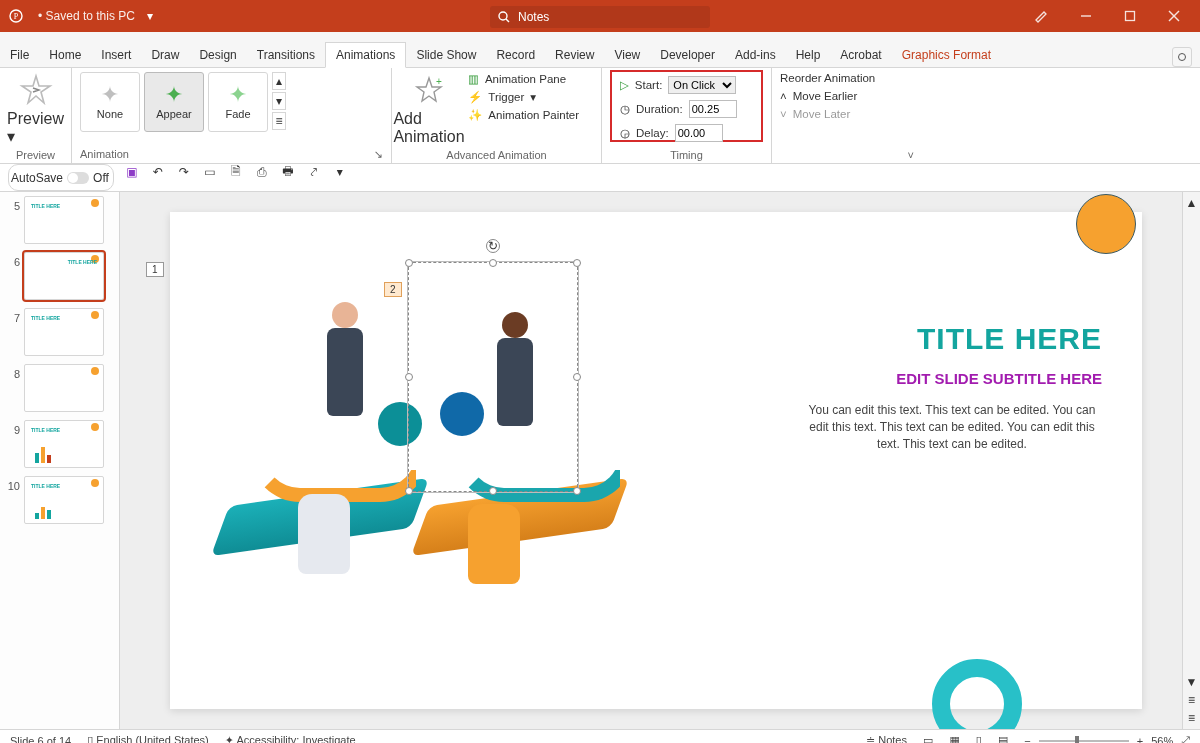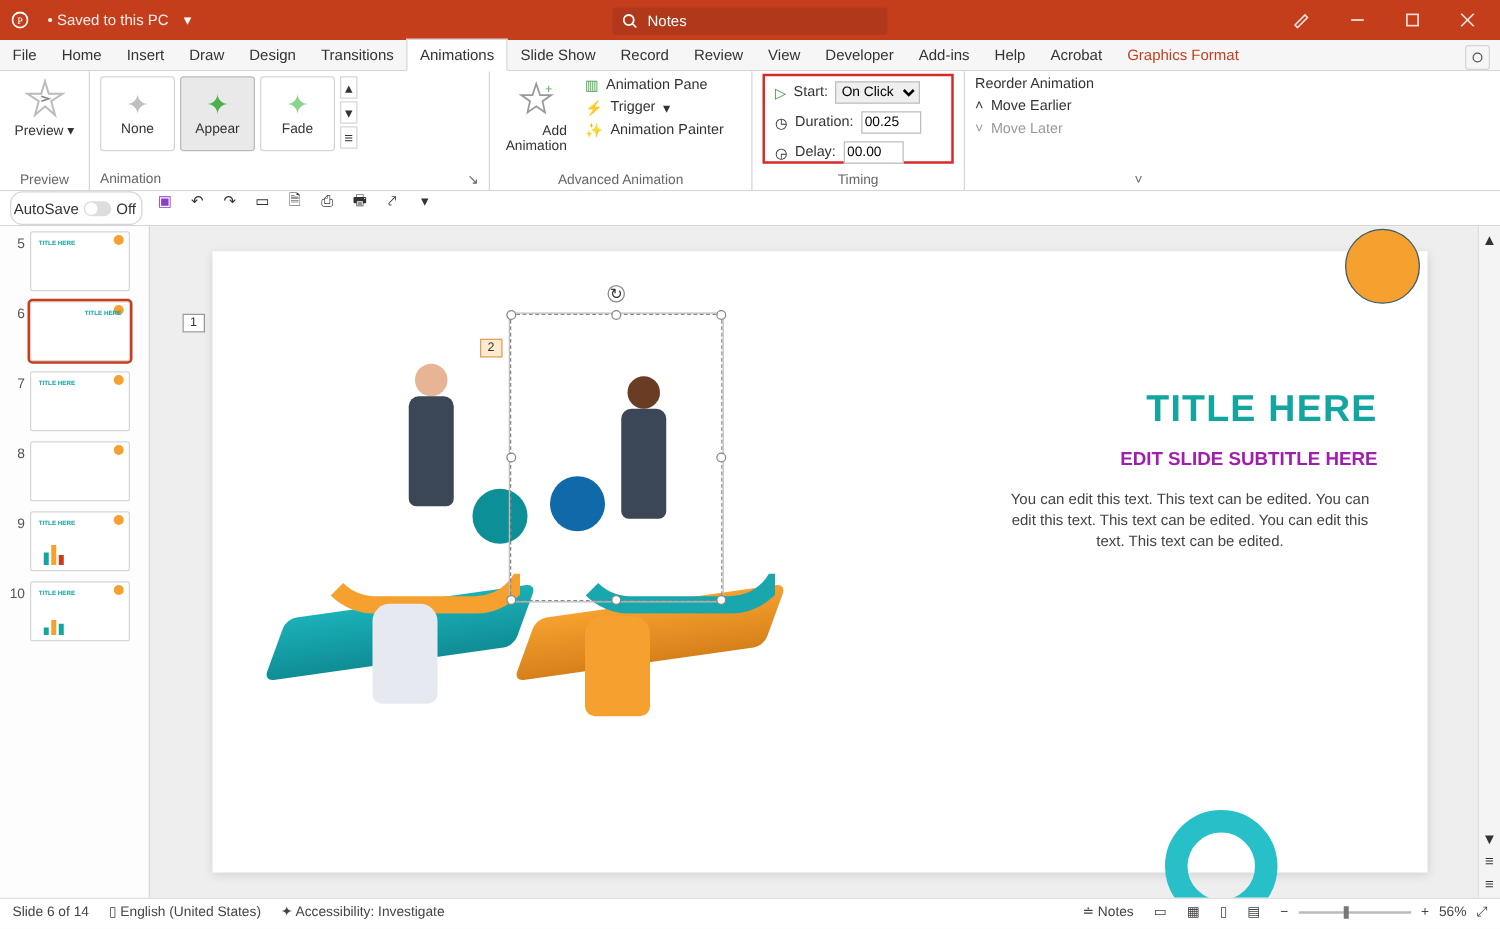--- a/index.html
+++ b/index.html
@@ -21,33 +21,33 @@
   .titlebar{height:32px;background:var(--ppt-orange);display:flex;align-items:center;color:#fff;padding:0 8px;gap:8px;}
   .titlebar .icon{width:16px;height:16px;display:inline-flex;align-items:center;justify-content:center;}
   .titlebar .doc{max-width:360px;overflow:hidden;text-overflow:ellipsis;white-space:nowrap;margin-left:6px;}
   .titlebar .saved{opacity:.9;margin-left:6px;}
   .titlebar .spacer{flex:1;}
   .titlebar .search{position:absolute;left:50%;transform:translateX(-50%);top:6px;display:flex;align-items:center;background:var(--ppt-orange-dark);border-radius:3px;height:22px;width:220px;padding:0 8px;color:#fff;}
   .titlebar .search span{margin-left:8px;}
   .titlebar .winbtn{width:36px;height:32px;display:flex;align-items:center;justify-content:center;opacity:.85;}
   .titlebar .winbtn svg{stroke:#fff;}
   
-  .tabs{display:flex;align-items:flex-end;height:25px;background:var(--ribbon-bg);border-bottom:1px solid var(--border);}
+  .tabs{display:flex;align-items:flex-end;height:36px;background:var(--ribbon-bg);border-bottom:1px solid var(--border);}
   .tab{padding:5px 10px;white-space:nowrap;cursor:default;position:relative;}
   .tab.active{background:#fff;border-top:1px solid var(--border);border-left:1px solid var(--border);border-right:1px solid var(--border);border-bottom:1px solid #fff;top:1px;}
   .tab.gf{color:var(--gf);}
   .tabs .collapse{margin-left:auto;margin-right:8px;width:20px;height:20px;border:1px solid var(--border);border-radius:3px;display:flex;align-items:center;justify-content:center;}
   
   .ribbon{height:96px;background:#fff;border-bottom:1px solid var(--border);display:flex;align-items:stretch;}
   .group{border-right:1px solid var(--border);padding:4px 8px 2px 8px;display:flex;flex-direction:column;justify-content:space-between;}
   .group .body{display:flex;align-items:flex-start;gap:10px;height:72px;}
   .group .name{font-size:11px;color:#666;text-align:center;white-space:nowrap;}
   .bigbtn{display:flex;flex-direction:column;align-items:center;width:58px;gap:2px;}
   .bigbtn .ico{width:36px;height:36px;display:flex;align-items:center;justify-content:center;}
-  .bigbtn .lbl{font-size:11px;text-align:right;line-height:1.1em;}
+  .bigbtn .lbl{font-size:16px;text-align:left;line-height:1.1em;}
   .gallery{display:flex;gap:4px;}
   .galbtn{width:60px;height:60px;border:1px solid var(--border);border-radius:3px;display:flex;flex-direction:column;align-items:center;justify-content:center;gap:2px;}
   .galbtn.sel{background:#e9e9e9;border-color:#bbb;}
   .galbtn .star{font-size:22px;line-height:1;}
   .galbtn .t{font-size:11px;}
   .vlist{display:flex;flex-direction:column;gap:4px;font-size:11.5px;}
   .vlist .row{display:flex;align-items:center;gap:6px;white-space:nowrap;}
   .timing{border:2px solid #d62b2b;padding:4px 8px;}
   .timing .row input{width:48px;height:18px;font-size:11px;border:1px solid var(--border-dk);}
   .timing select{height:18px;font-size:11px;border:1px solid var(--border-dk);width:68px;}

